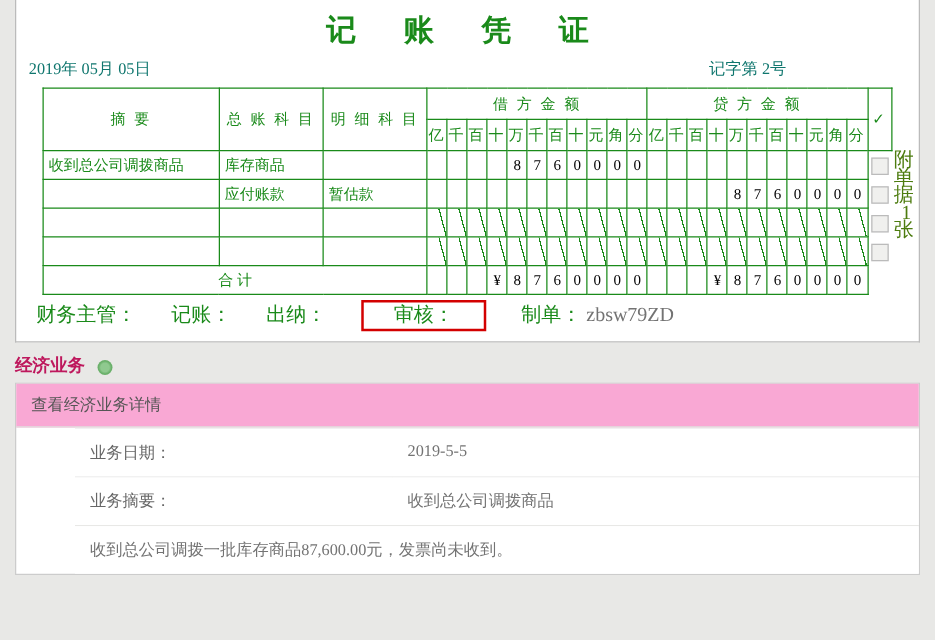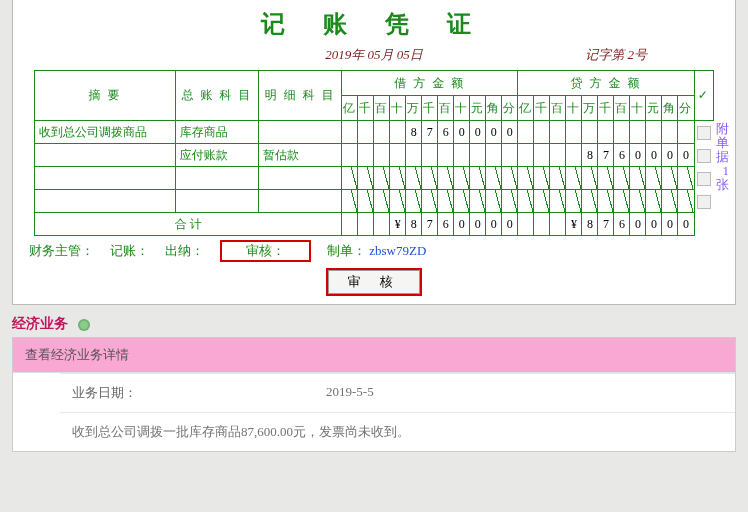--- a/index.html
+++ b/index.html
@@ -24,43 +24,42 @@
   }
   .title {
     text-align: center;
     color: #1a8a1a;
     font-size: 24px;
     font-weight: bold;
     letter-spacing: 16px;
     padding: 2px 0 6px 0;
   }
   .subline {
-    text-align: center;
-    color: #7f1d1d;
+    text-align: left;
+    color: #0f766e;
     font-size: 13px;
     padding-bottom: 6px;
     position: relative;
-    font-style: italic;
   }
   .subline .no {
     position: absolute;
-    right: 78px;
+    right: 96px;
     top: 0;
     margin-left: 28px;
   }
   .voucher-outer {
     position: relative;
   }
   .side-label {
     position: absolute;
     right: -4px;
     top: 52px;
     width: 14px;
-    color: #8b5cf6;
-    font-size: 13px;
+    color: #4d7c0f;
+    font-size: 16px;
     line-height: 14px;
     text-align: right;
   }
   table.voucher {
     border-collapse: collapse;
     width: 680px;
     margin: 0 auto;
     table-layout: fixed;
   }
   table.voucher th, table.voucher td {
@@ -109,33 +108,33 @@
   .chk {
     display: inline-block;
     width: 12px;
     height: 12px;
     border: 1px solid #bbb;
     background: #f0f0ee;
     vertical-align: middle;
   }
   .sign-row {
     color: #1a8a1a;
-    font-size: 13px;
+    font-size: 16px;
     padding: 4px 6px 0 6px;
     display: flex;
-    gap: 16px;
+    gap: 28px;
     align-items: center;
   }
   .sign-row .hl1 {
     display: inline-block;
     border: 2px solid #d30000;
     padding: 0 24px;
   }
   .sign-row .maker {
-    color: #1d4ed8;
+    color: #737373;
   }
   .btn-row {
     text-align: center;
     padding: 8px 0 2px 0;
   }
   .btn {
     display: inline-block;
     background: #f5f5f3;
     border: 1px solid #999;
     padding: 2px 18px;
@@ -423,35 +422,36 @@
       <span>财务主管：</span>
       <span>记账：</span>
       <span>出纳：</span>
       <span class="hl1">审核：</span>
       <span>
         <span>制单：</span>
         <span class="maker">zbsw79ZD</span>
       </span>
     </div>
 
-    <div class="btn-row">
-      <span class="btn">审 核</span>
-    </div>
   </div>
 
   <div class="section-title">
     <span>经济业务</span>
     <span class="dot"></span>
   </div>
 
   <div class="detail">
     <div class="hd">查看经济业务详情</div>
     <div id="detail-rows">
         <div class="row">
           <div class="k">业务日期：</div>
           <div class="v">2019-5-5</div>
         </div>
         <div class="row">
+          <div class="k">业务摘要：</div>
+          <div class="v">收到总公司调拨商品</div>
+        </div>
+        <div class="row">
           <div class="v">收到总公司调拨一批库存商品87,600.00元，发票尚未收到。</div>
         </div>
       </div>
   </div>
 </div>
 
 </body></html>

